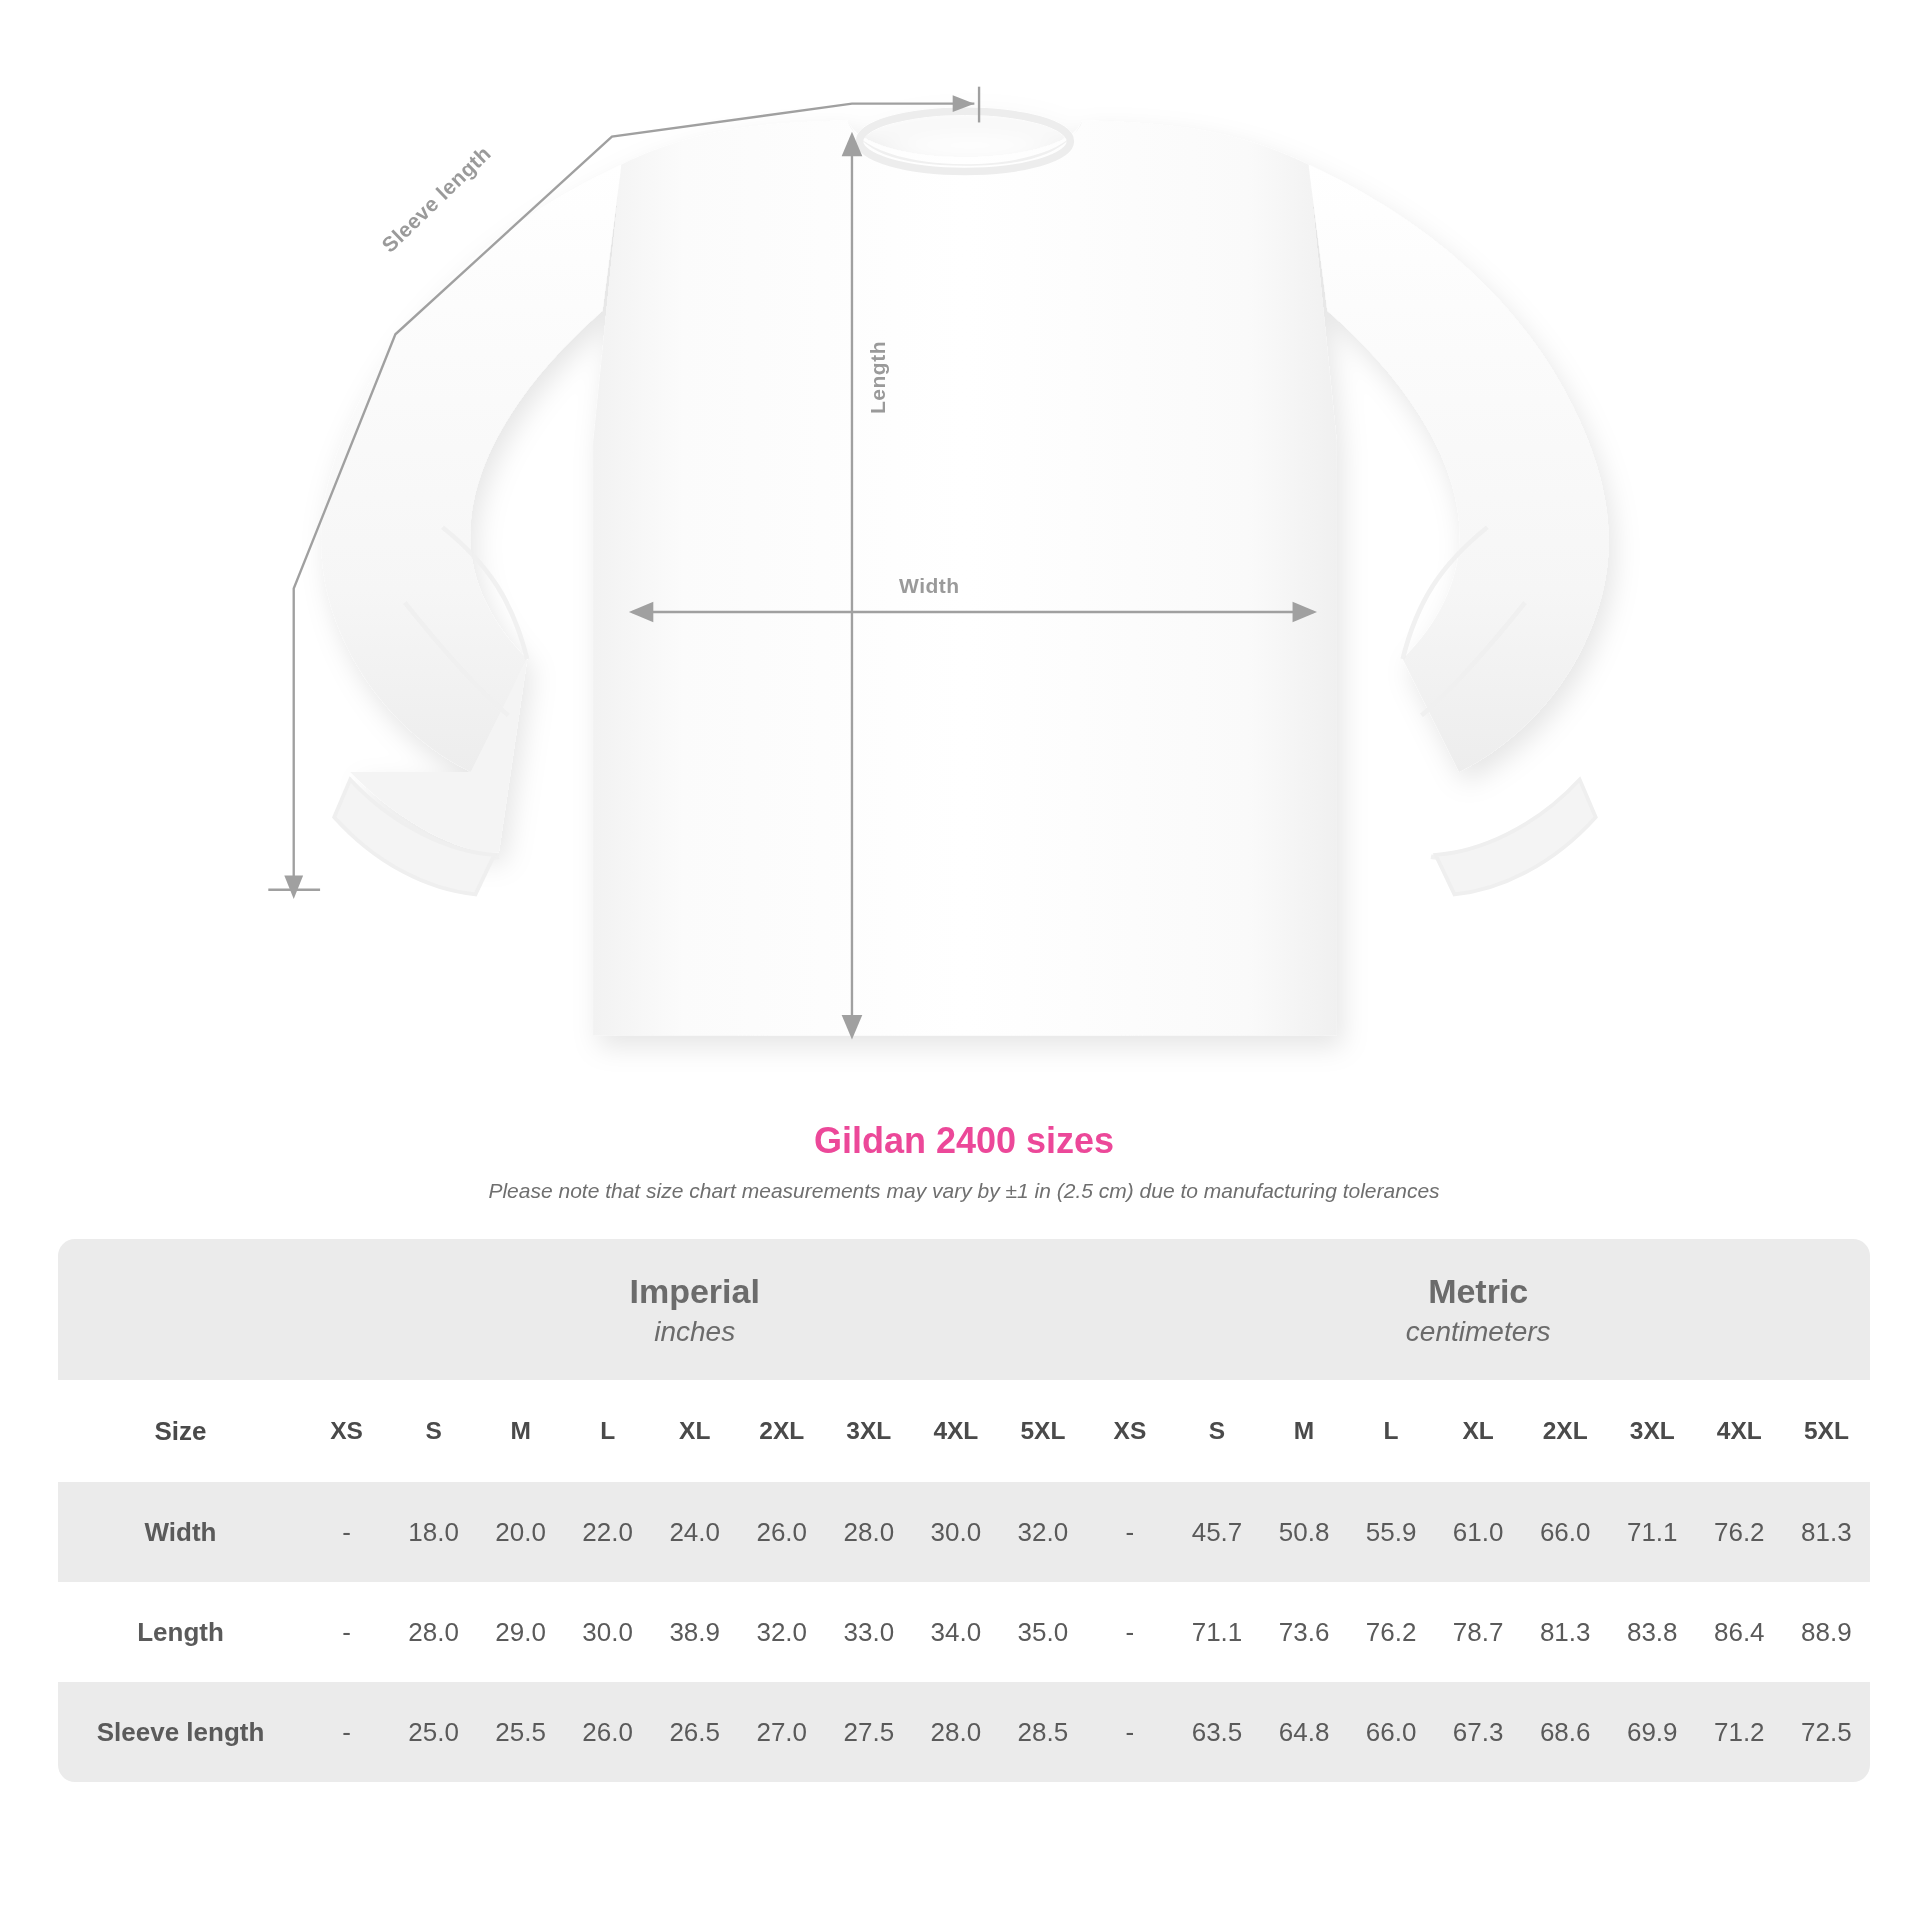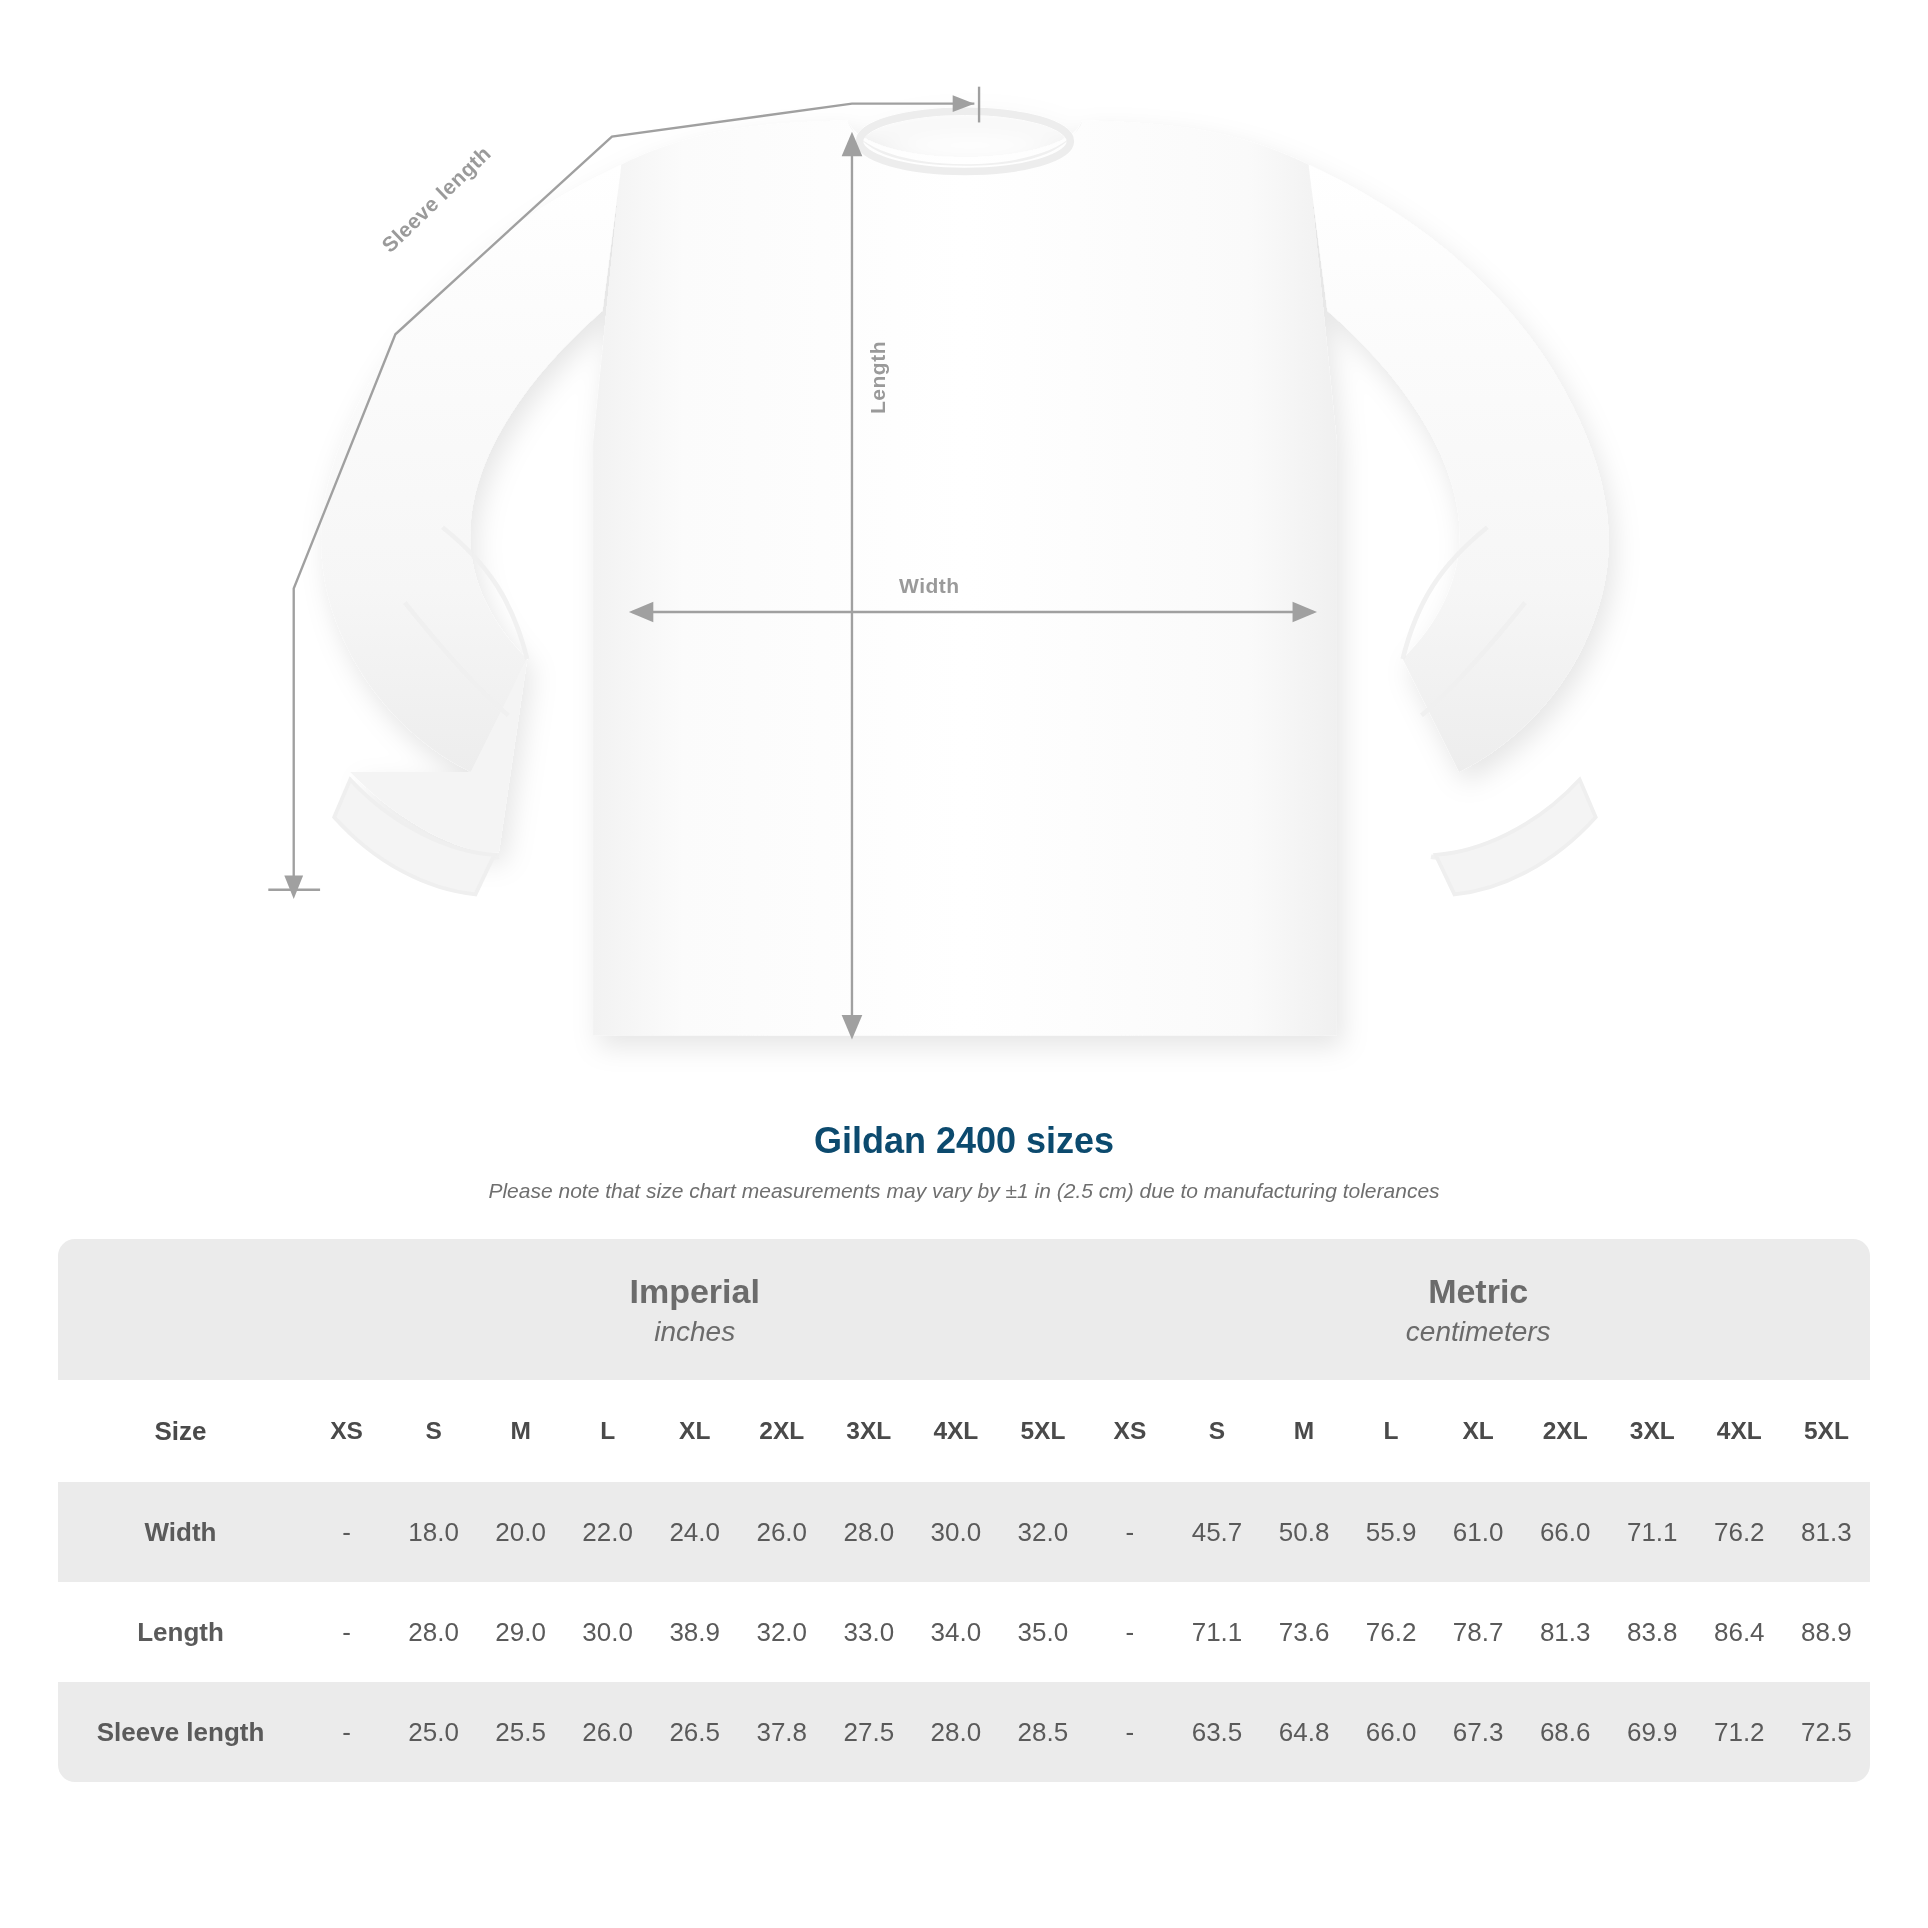--- a/index.html
+++ b/index.html
@@ -47,21 +47,21 @@
   }
 
   
   .title-block {
     text-align: center;
     margin-top: 9.4px;
   }
   .chart-title {
     font-size: 36px;
     font-weight: bold;
-    color: #0c4a6e;
+    color: #ec4899;
     margin: 0 0 17px 0;
   }
   .chart-subtitle {
     font-size: 21px;
     font-style: italic;
     color: #6f6f6f;
     margin: 0;
   }
 
   
@@ -317,21 +317,21 @@
           <td>88.9</td>
         </tr>
 
         <tr class="data-row shade">
           <td class="rowhead">Sleeve length</td>
           <td>-</td>
           <td>25.0</td>
           <td>25.5</td>
           <td>26.0</td>
           <td>26.5</td>
-          <td>37.8</td>
+          <td>27.0</td>
           <td>27.5</td>
           <td>28.0</td>
           <td>28.5</td>
           <td>-</td>
           <td>63.5</td>
           <td>64.8</td>
           <td>66.0</td>
           <td>67.3</td>
           <td>68.6</td>
           <td>69.9</td>

